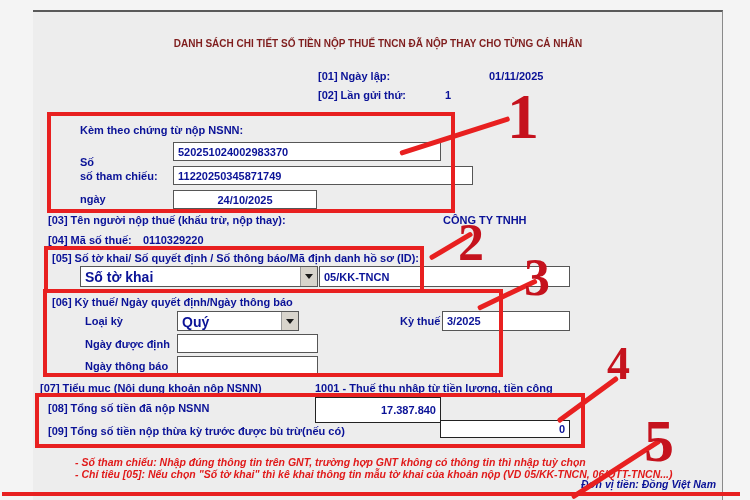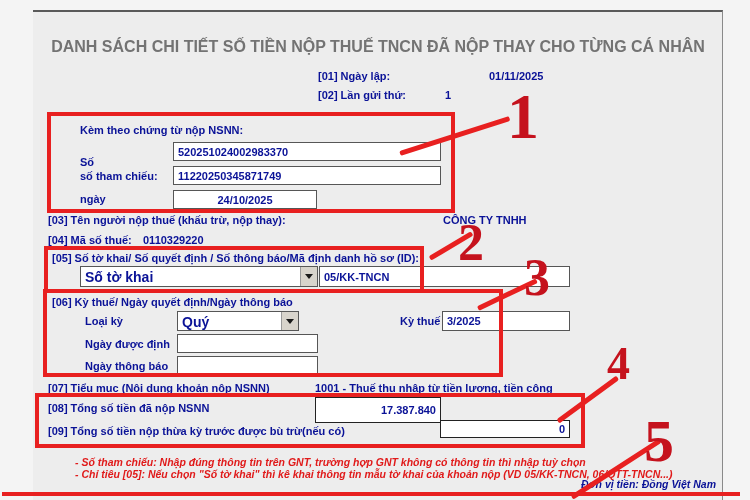--- a/index.html
+++ b/index.html
@@ -7,21 +7,21 @@
               font-family:"Liberation Sans", sans-serif; }
   #screen { position:relative; width:750px; height:500px; }
 
   #panel { position:absolute; left:33px; top:10px; width:690px; height:490px;
            background:#ededed; border-top:2px solid #5a5a5a; border-right:1px solid #8a8a8a; }
 
   .lbl { position:absolute; color:#0a1297; font-weight:bold; font-size:11px; white-space:nowrap; }
   .val { position:absolute; color:#0a1297; font-weight:bold; font-size:11px; white-space:nowrap; }
 
   #title { position:absolute; left:33px; top:38px; width:690px; text-align:center;
-           color:#737373; font-weight:bold; font-size:16px; }
+           color:#7f1d1d; font-weight:bold; font-size:10px; }
 
   input.fld { position:absolute; background:#fff; border:1px solid #565656;
               color:#0a1297; font-weight:bold; font-size:11px;
               font-family:"Liberation Sans", sans-serif; padding:1px 4px; }
   input.center { text-align:center; }
   input.right { text-align:right; }
 
   .dropdown { position:absolute; background:#fff; border:1px solid #565656;
               display:flex; align-items:stretch; }
   .dropdown .txt { flex:1; color:#0a1297; font-weight:bold; font-size:14px;
@@ -54,21 +54,21 @@
 
   <div class="lbl" style="left:318px; top:70px;">[01] Ngày lập:</div>
   <div class="val" style="left:445px; top:70px;padding-left:44px;">01/11/2025</div>
   <div class="lbl" style="left:318px; top:89px;">[02] Lần gửi thứ:</div>
   <div class="val" style="left:445px; top:89px;">1</div>
 
   <div class="lbl" style="left:80px; top:124px;">Kèm theo chứng từ nộp NSNN:</div>
   <div class="lbl" style="left:80px; top:156px;">Số</div>
   <input class="fld" style="left: 173px; top: 142px; width: 268px; height: 19px;" value="520251024002983370">
   <div class="lbl" style="left:80px; top:170px;">số tham chiếu:</div>
-  <input class="fld" style="left: 173px; top: 166px; width: 268px; height: 19px;" value="11220250345871749">
+  <input class="fld" style="left: 173px; top: 166px; width: 300px; height: 19px;" value="11220250345871749">
   <div class="lbl" style="left:80px; top:193px;">ngày</div>
   <input class="fld center" style="left: 173px; top: 190px; width: 144px; height: 19px;" value="24/10/2025">
 
   <div class="lbl" style="left:48px; top:214px;">[03] Tên người nộp thuế (khấu trừ, nộp thay):</div>
   <div class="val" style="left:443px; top:214px;">CÔNG TY TNHH</div>
   <div class="lbl" style="left:48px; top:234px;">[04] Mã số thuế:</div>
   <div class="val" style="left:143px; top:234px;">0110329220</div>
 
   <div class="lbl" style="left:52px; top:252px;">[05] Số tờ khai/ Số quyết định / Số thông báo/Mã định danh hồ sơ (ID):</div>
   <div class="dropdown" style="left:80px; top:266px; width:238px; height:21px;">
@@ -87,21 +87,21 @@
         <span class="tri"></span>
       </span>
   </div>
   <div class="lbl" style="left:400px; top:315px;">Kỳ thuế</div>
   <input class="fld" style="left: 442px; top: 311px; width: 128px; height: 20px;" value="3/2025">
   <div class="lbl" style="left:85px; top:338px;">Ngày được định</div>
   <input class="fld" style="left: 177px; top: 334px; width: 141px; height: 19px;" value="">
   <div class="lbl" style="left:85px; top:360px;">Ngày thông báo</div>
   <input class="fld" style="left: 177px; top: 356px; width: 141px; height: 19px;" value="">
 
-  <div class="lbl" style="left:48px; top:382px;">[07] Tiểu mục (Nội dung khoản nộp NSNN)</div>
+  <div class="lbl" style="left:40px; top:382px;">[07] Tiểu mục (Nội dung khoản nộp NSNN)</div>
   <div class="val" style="left:315px; top:382px;">1001 - Thuế thu nhập từ tiền lương, tiền công</div>
 
   <div class="lbl" style="left:48px; top:402px;">[08] Tổng số tiền đã nộp NSNN</div>
   <input class="fld right" style="left: 315px; top: 397px; width: 126px; height: 26px; border-color: rgb(34, 34, 34);" value="17.387.840">
   <div class="lbl" style="left:48px; top:425px;">[09] Tổng số tiền nộp thừa kỳ trước được bù trừ(nếu có)</div>
   <input class="fld right" style="left: 440px; top: 420px; width: 130px; height: 18px; border-color: rgb(34, 34, 34);" value="0">
 
   <div class="note" style="left:75px; top:456px;">- Số tham chiếu: Nhập đúng thông tin trên GNT, trường hợp GNT không có thông tin thì nhập tuỳ chọn</div>
   <div class="note" style="left:75px; top:468px;">- Chỉ tiêu [05]: Nếu chọn "Số tờ khai" thì kê khai thông tin mẫu tờ khai của khoản nộp (VD 05/KK-TNCN, 06/QTT-TNCN...)</div>
   <div id="currency">Đơn vị tiền: Đồng Việt Nam</div>

